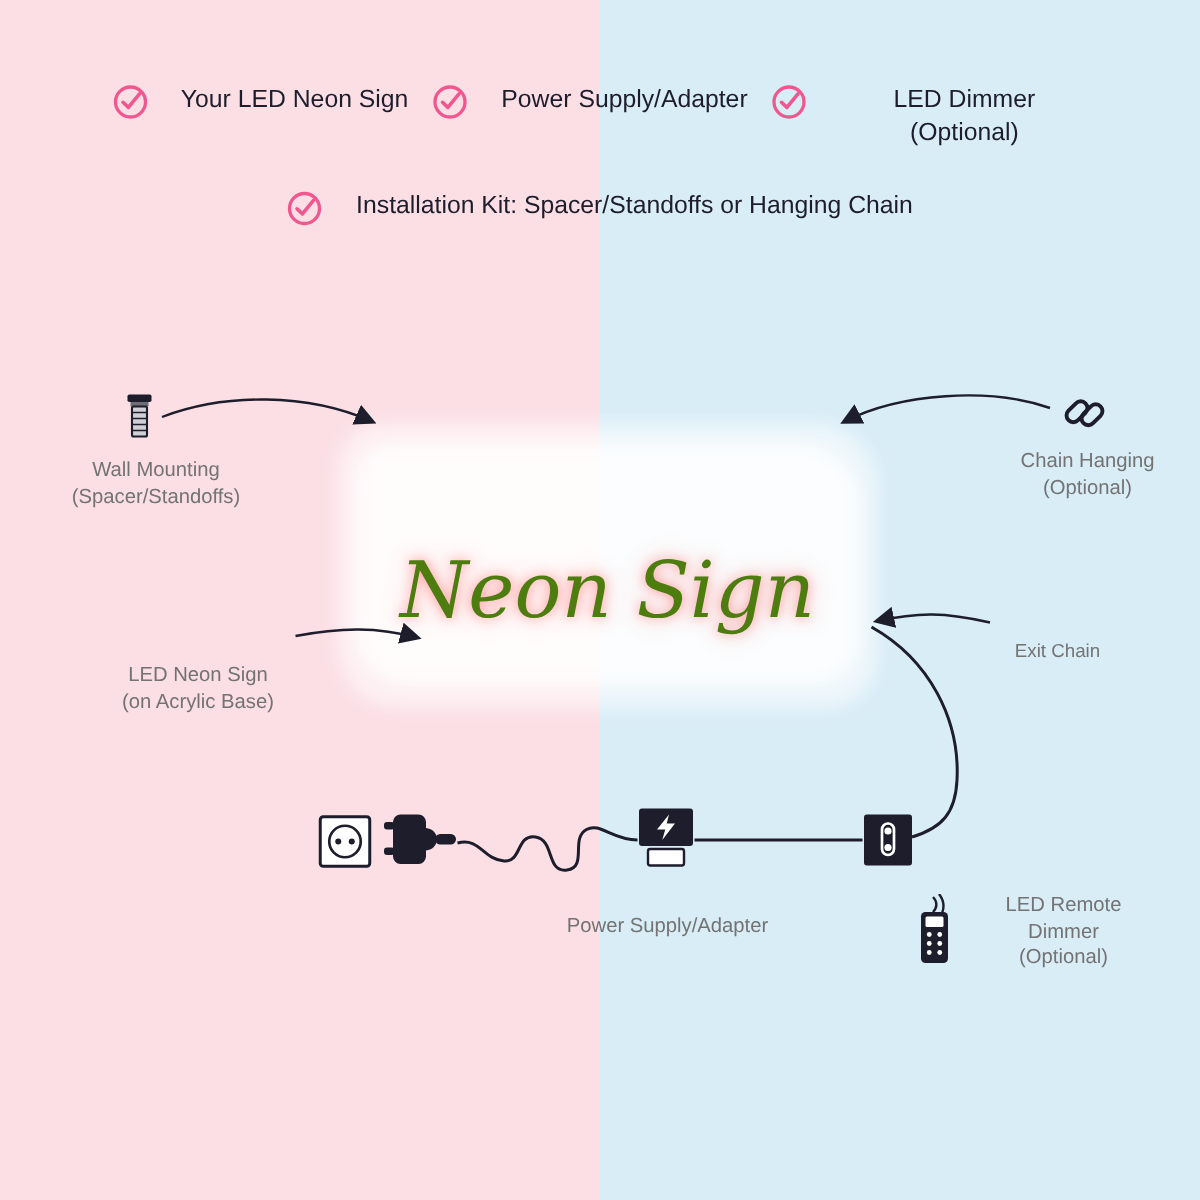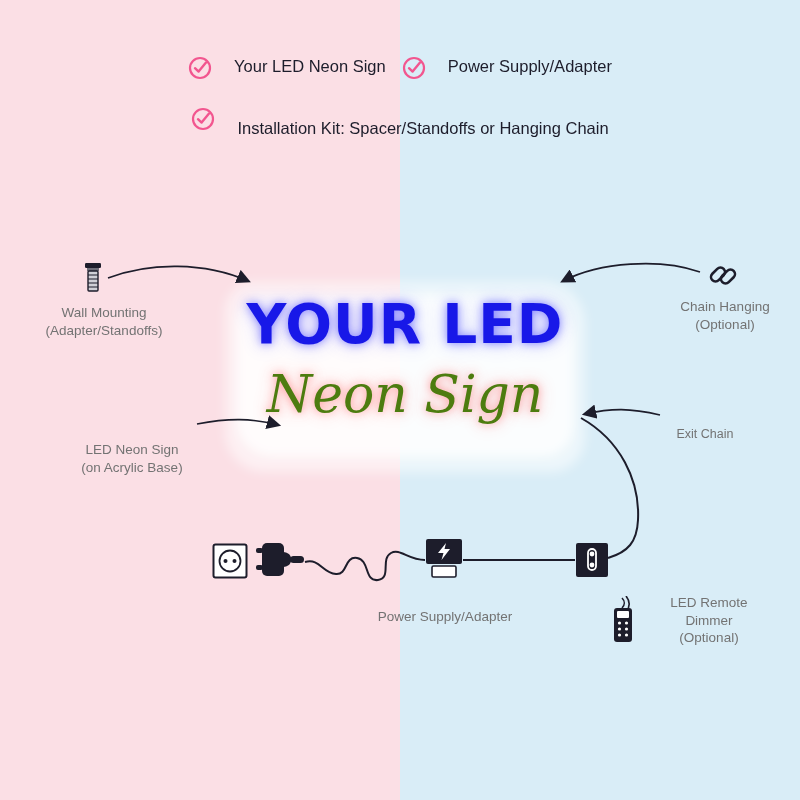--- a/index.html
+++ b/index.html
@@ -59,21 +59,20 @@
   }
   .check-label {
     font-size: 16.5px;
     line-height: 1.35;
     color: #1d1d2b;
     text-align: center;
     max-width: 165px;
   }
   .check-item.wide .check-label {
     max-width: 470px;
-    margin-top: 11px;
   }
   
   .neon-wrap {
     position: absolute;
     left: 225px;
     top: 282px;
     width: 360px;
     height: 190px;
   }
   .neon-blob {
@@ -157,41 +156,49 @@
       <div class="check-item">
         <span class="check-icon">
           <svg width="24" height="24" viewBox="0 0 24 24">
             <circle cx="12" cy="12" r="10" fill="none" stroke="#f2568f" stroke-width="2.2"></circle>
             <path d="M7 12.2 L10.6 15.6 L18 6.6" fill="none" stroke="#f2568f" stroke-width="2.4" stroke-linecap="round" stroke-linejoin="round"></path>
           </svg>
         </span>
         <span class="check-label">Power Supply/Adapter</span>
       </div>
 
+      <div class="check-item">
+        <span class="check-icon">
+          <svg width="24" height="24" viewBox="0 0 24 24">
+            <circle cx="12" cy="12" r="10" fill="none" stroke="#f2568f" stroke-width="2.2"></circle>
+            <path d="M7 12.2 L10.6 15.6 L18 6.6" fill="none" stroke="#f2568f" stroke-width="2.4" stroke-linecap="round" stroke-linejoin="round"></path>
+          </svg>
+        </span>
+        <span class="check-label">LED Dimmer (Optional)</span>
+      </div>
 
     </div>
 
     <div class="check-row row2">
       <div class="check-item wide">
         <span class="check-icon">
           <svg width="24" height="24" viewBox="0 0 24 24">
             <circle cx="12" cy="12" r="10" fill="none" stroke="#f2568f" stroke-width="2.2"></circle>
             <path d="M7 12.2 L10.6 15.6 L18 6.6" fill="none" stroke="#f2568f" stroke-width="2.4" stroke-linecap="round" stroke-linejoin="round"></path>
           </svg>
         </span>
         <span class="check-label">Installation Kit: Spacer/Standoffs or Hanging Chain</span>
       </div>
     </div>
 
   </div>
 
   <div class="neon-wrap">
     <div class="neon-blob"></div>
     <div class="neon-blob2"></div>
-    <div class="neon-line1" style="color: rgb(24, 24, 232);">YOUR LED</div>
     <div class="neon-line2" style="color: #4d7c0f;">Neon Sign</div>
   </div>
 
   <svg width="800" height="800" style="position:absolute;left:0;top:0;">
     <defs>
       <marker id="ah" markerWidth="9" markerHeight="9" refX="7" refY="4.5" orient="auto">
         <path d="M0,0 L9,4.5 L0,9 Z" fill="#1d1d2b"></path>
       </marker>
     </defs>
 
@@ -272,21 +279,21 @@
       <circle cx="14.5" cy="27" r="1.6" fill="#ffffff"></circle>
       <circle cx="7.5" cy="33" r="1.6" fill="#ffffff"></circle>
       <circle cx="14.5" cy="33" r="1.6" fill="#ffffff"></circle>
       <circle cx="7.5" cy="39" r="1.6" fill="#ffffff"></circle>
       <circle cx="14.5" cy="39" r="1.6" fill="#ffffff"></circle>
     </svg>
   </div>
 
   <div class="callout" style="left:14px; top:304px; width:180px;">
     <div>Wall Mounting</div>
-    <div>(Adapter/Standoffs)</div>
+    <div>(Spacer/Standoffs)</div>
   </div>
 
   <div class="callout" style="left:650px; top:298px; width:150px;">
     <div>Chain Hanging</div>
     <div>(Optional)</div>
   </div>
 
   <div class="callout" style="left:52px; top:441px; width:160px;">
     <div>LED Neon Sign</div>
     <div>(on Acrylic Base)</div>

